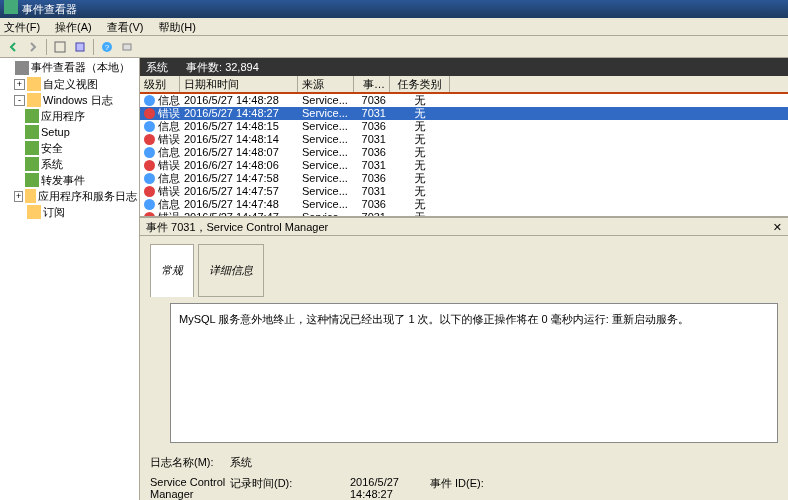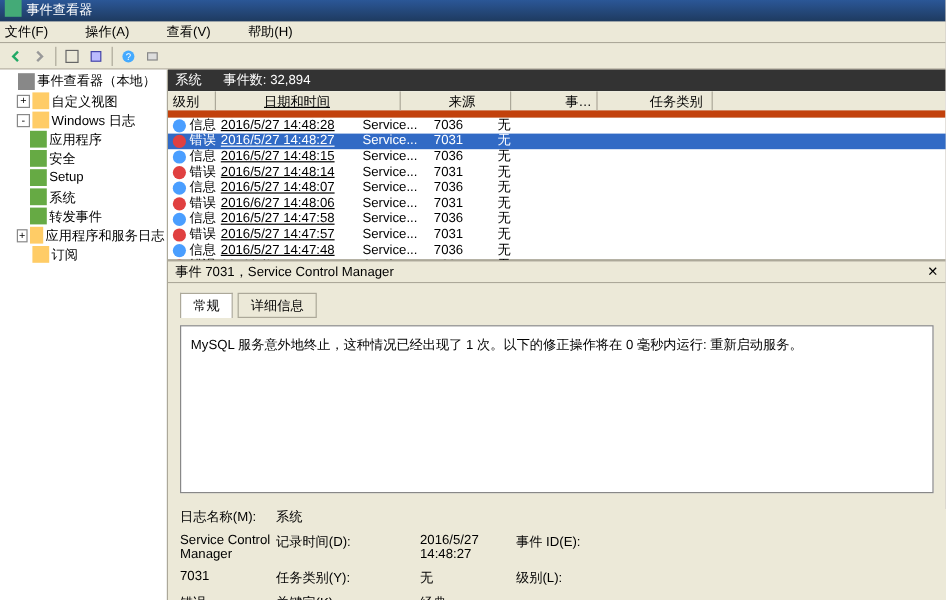--- a/index.html
+++ b/index.html
@@ -2,21 +2,21 @@
 <html><head>
 <meta charset="utf-8">
 <style>
   * { box-sizing: border-box; margin: 0; padding: 0; }
   body { font-family: "Microsoft YaHei", "SimSun", Tahoma, sans-serif; font-size: 11px; background: #d4d0c8; width: 788px; height: 500px; overflow: hidden; }
   
   .titlebar { background: linear-gradient(#2b5797, #1e3a5f); color: #fff; height: 18px; line-height: 18px; padding: 0 4px; display: flex; align-items: flex-start; }
   .titlebar .icon { width: 14px; height: 14px; background: #4a7; margin-right: 4px; }
   
   .menubar { background: #ece9d8; height: 18px; line-height: 18px; padding: 0 4px; border-bottom: 1px solid #aca899; }
-  .menubar span { margin-right: 28px; cursor: default; }
+  .menubar span { margin-right: 12px; cursor: default; }
   
   .toolbar { background: #ece9d8; height: 22px; padding: 2px 4px; border-bottom: 1px solid #aca899; display: flex; align-items: center; gap: 2px; }
   .tbtn { width: 18px; height: 18px; border: 1px solid transparent; display: inline-flex; align-items: center; justify-content: center; cursor: default; }
   .tsep { width: 1px; height: 16px; background: #aca899; margin: 0 2px; }
   
   .main { display: flex; height: calc(500px - 58px); }
   
   .tree { width: 140px; background: #fff; border-right: 1px solid #aca899; overflow: auto; padding: 2px 0; }
   .tree-item { padding: 1px 2px; white-space: nowrap; display: flex; align-items: center; cursor: default; height: 16px; }
   .tree-item .exp { width: 11px; height: 11px; border: 1px solid #888; background: #fff; margin-right: 2px; font-size: 9px; line-height: 9px; text-align: center; }
@@ -27,42 +27,42 @@
   .tree-item.l2 { padding-left: 12px; }
   .ti-viewer { background: #888; }
   .ti-folder { background: #fc6; }
   .ti-log { background: #6a4; }
   
   .right { flex: 1; display: flex; flex-direction: column; }
   
   .listheader { background: #333; color: #fff; height: 18px; line-height: 18px; padding: 0 6px; display: flex; gap: 18px; }
   
   .grid { background: #fff; flex: 0 0 140px; overflow: hidden; display: flex; flex-direction: column; }
-  .grid-head { background: #ece9d8; display: flex; border-bottom: 6px solid #c2410c; gap: 36px; }
+  .grid-head { background: #ece9d8; display: flex; border-bottom: 2px solid #c2410c; }
   .grid-head .col { border-right: 1px solid #aca899; padding: 1px 4px; height: 16px; }
   .grid-body { flex: 1; overflow: auto; }
   .grid-row { display: flex; height: 13px; line-height: 13px; }
   .grid-row.sel { background: #316ac5; color: #fff; }
   .grid-row .cell { padding: 0 4px; overflow: hidden; white-space: nowrap; text-overflow: ellipsis; }
   .c0 { width: 40px; display: flex; align-items: center; }
-  .c1 { width: 118px; text-decoration: underline; }
+  .c1 { width: 118px; }
   .c2 { width: 56px; }
   .c3 { width: 36px; text-align: right; }
   .c4 { width: 60px; text-align: center; }
   .lvicon { width: 11px; height: 11px; border-radius: 50%; margin-right: 3px; display: inline-block; flex-shrink: 0; }
   .lv-info { background: #4a9eff; }
   .lv-error { background: #e04040; }
   
   .detail { flex: 1; display: flex; flex-direction: column; border-top: 2px solid #aca899; }
   .detail-title { background: #ece9d8; height: 18px; line-height: 18px; padding: 0 6px; display: flex; justify-content: space-between; border-bottom: 1px solid #aca899; gap: 48px; }
   .detail-body { flex: 1; background: #ece9d8; padding: 8px 10px; overflow: auto; }
   .tabs { display: flex; margin-bottom: 6px; }
-  .tab { padding: 2px 10px; border: 1px solid #aca899; background: #fff; border-bottom: none; margin-right: 4px; cursor: default; }
+  .tab { padding: 18px 10px; border: 1px solid #aca899; background: #fff; border-bottom: none; margin-right: 4px; cursor: default; font-style: italic; }
   .tab.inactive { background: #ece9d8; border-bottom: 1px solid #aca899; }
-  .msgbox { background: #fff; border: 1px solid #888; padding: 8px; height: 140px; margin-bottom: 12px; }
+  .msgbox { background: #fff; border: 1px solid #888; padding: 8px; height: 140px; margin-bottom: 12px; margin-left: 20px; }
   .props { display: grid; grid-template-columns: 80px 120px 80px 140px; row-gap: 6px; font-size: 11px; }
   .props .lbl { }
   .close-x { cursor: default; }
 </style>
 </head>
 <body>
 
 <div class="titlebar">
   <span class="icon"></span>
   <span>事件查看器</span>
@@ -129,26 +129,26 @@
         <span>Windows 日志</span>
       </div>
     <div class="tree-item l2">
         <span class="noexp"></span>
         <span class="ticon ti-log"></span>
         <span>应用程序</span>
       </div>
     <div class="tree-item l2">
         <span class="noexp"></span>
         <span class="ticon ti-log"></span>
+        <span>Setup</span>
+      </div>
+    <div class="tree-item l2">
+        <span class="noexp"></span>
+        <span class="ticon ti-log"></span>
         <span>安全</span>
-      </div>
-    <div class="tree-item l2">
-        <span class="noexp"></span>
-        <span class="ticon ti-log"></span>
-        <span>Setup</span>
       </div>
     <div class="tree-item l2">
         <span class="noexp"></span>
         <span class="ticon ti-log"></span>
         <span>系统</span>
       </div>
     <div class="tree-item l2">
         <span class="noexp"></span>
         <span class="ticon ti-log"></span>
         <span>转发事件</span>

